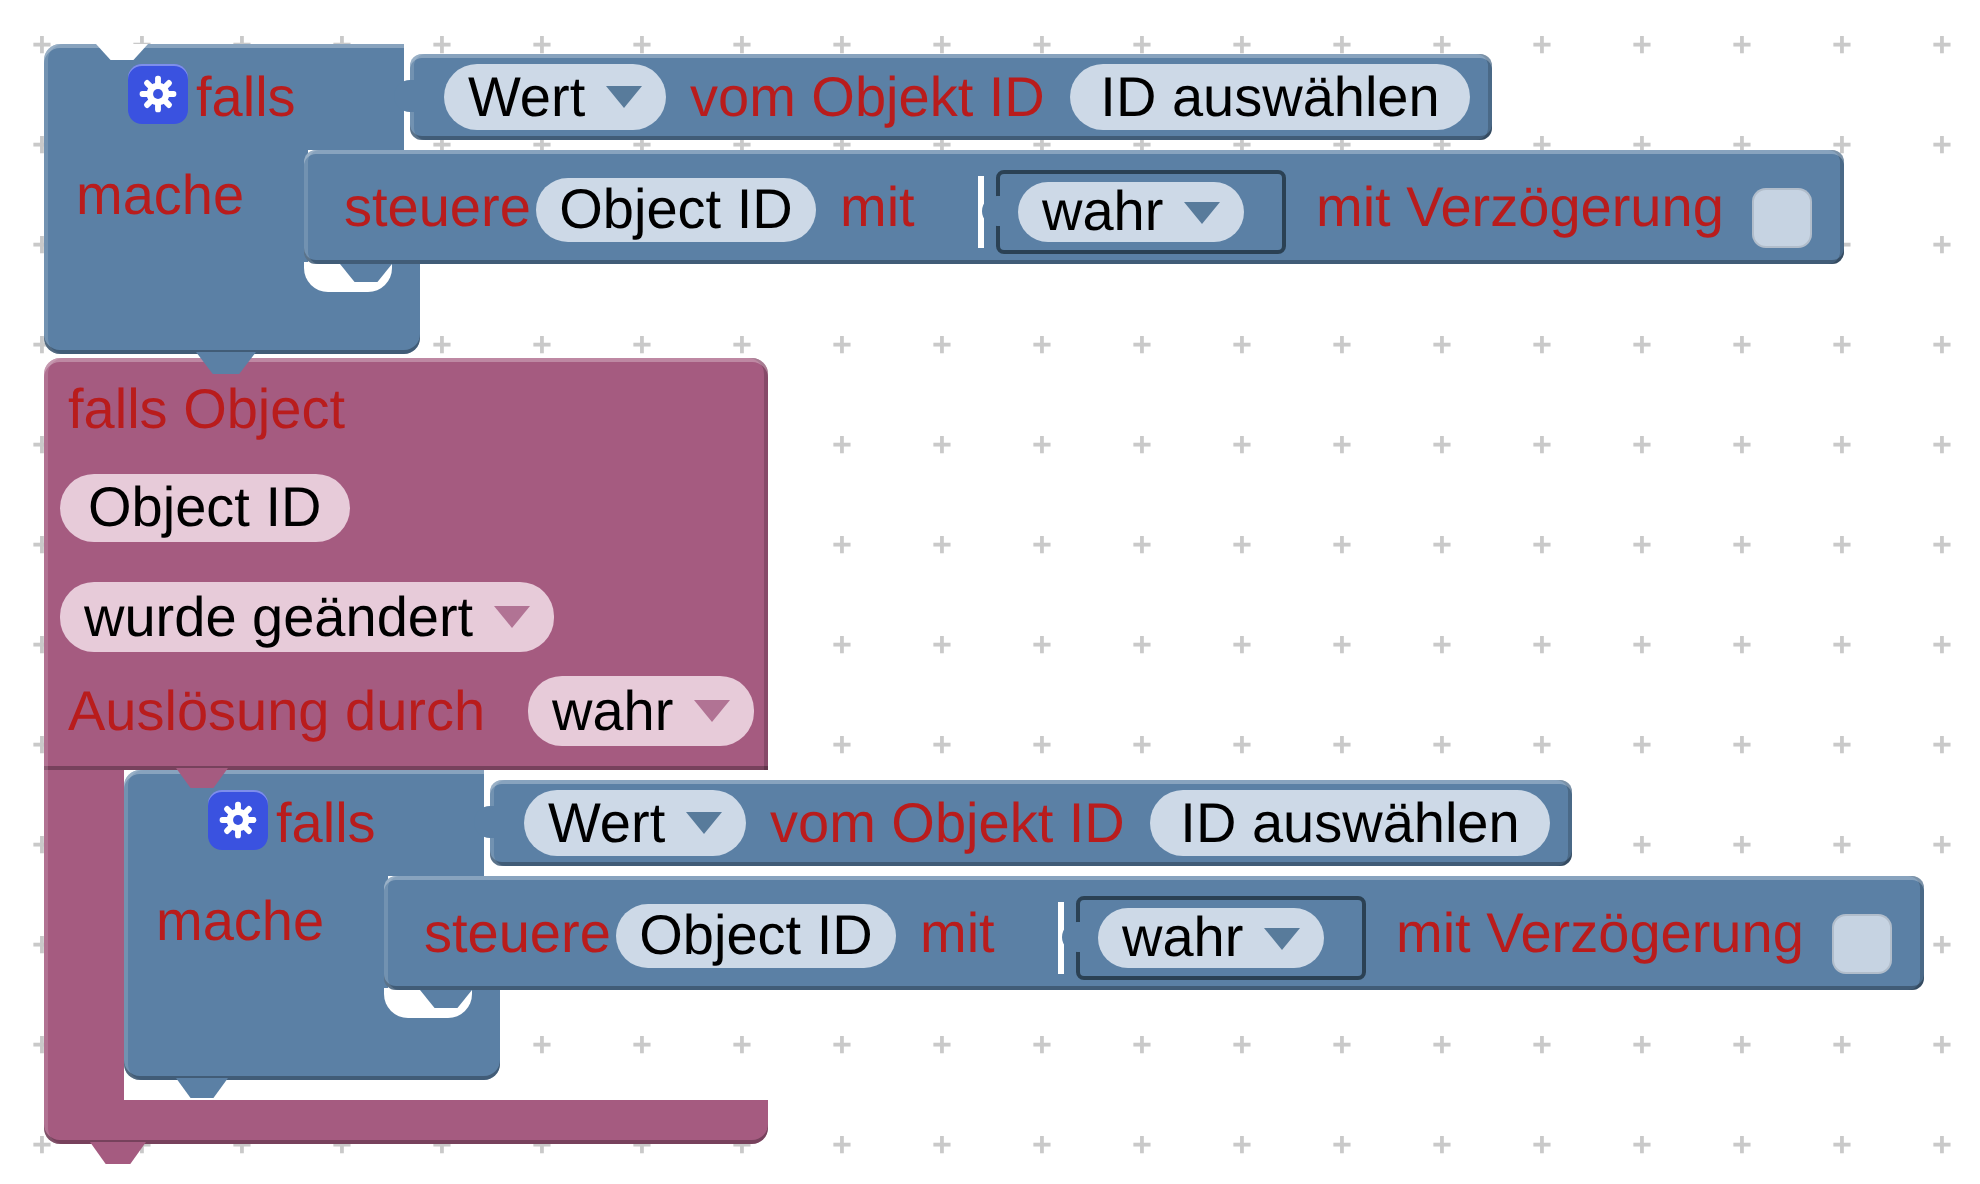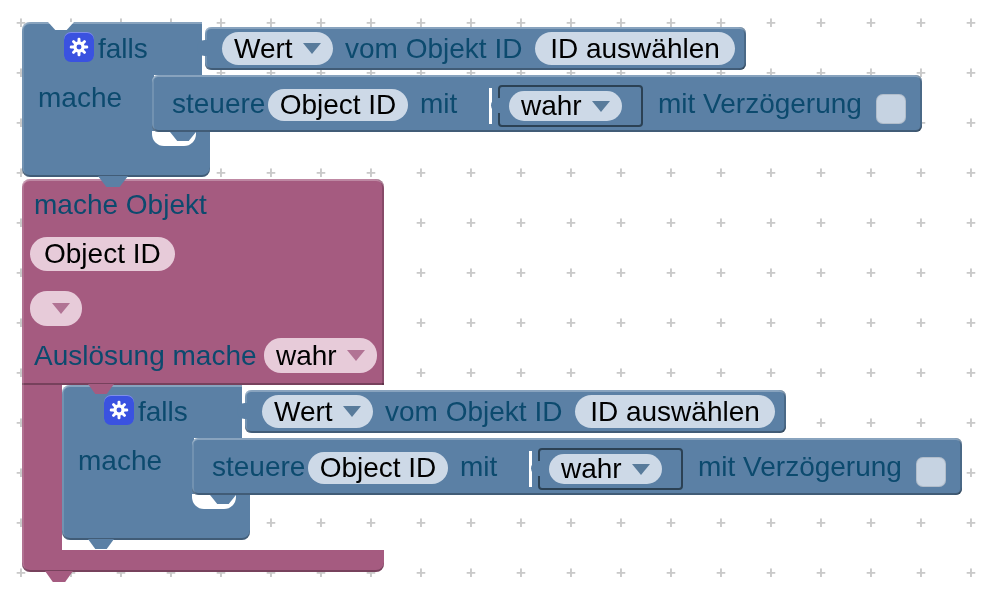--- a/index.html
+++ b/index.html
@@ -8,21 +8,21 @@
   .abs{position:absolute;}
   .gp{position:absolute;width:14px;height:16px;line-height:16px;text-align:center;
       color:#c9c9c9;font-size:17px;font-weight:700;pointer-events:none;}
   .blue{background:#5b80a5;}
   .purple{background:#a55b80;}
   .bevel{box-shadow:inset 0 2px 0 rgba(255,255,255,.28),inset 2px 0 0 rgba(255,255,255,.14),
          inset 0 -2px 0 rgba(0,0,0,.28),inset -2px 0 0 rgba(0,0,0,.18);}
   .hl-top{box-shadow:inset 0 2px 0 rgba(255,255,255,.28),inset 2px 0 0 rgba(255,255,255,.14);}
   .sh-bot{box-shadow:inset 0 -2px 0 rgba(0,0,0,.28),inset 2px 0 0 rgba(255,255,255,.14);}
   .hl-left{box-shadow:inset 2px 0 0 rgba(255,255,255,.14);}
-  .lbl{color:#0c4a6e;font-size:28px;white-space:nowrap;display:flex;align-items:center;}
+  .lbl{color:#b91c1c;font-size:28px;white-space:nowrap;display:flex;align-items:center;}
   .fld{background:#cdd9e7;color:#000;font-size:28px;white-space:nowrap;border-radius:17px;
        display:flex;align-items:center;justify-content:center;}
   .dd{background:#cdd9e7;color:#000;font-size:28px;white-space:nowrap;border-radius:17px;
       display:inline-flex;align-items:center;padding:0 12px;}
   .arr{width:0;height:0;border-left:9px solid transparent;border-right:9px solid transparent;
        border-top:11px solid #587b9b;margin-left:10px;}
   .fldp{background:#e7cbd9;}
   .arrp{border-top-color:#b17394;}
   .notch{clip-path:polygon(0 0,100% 0,72% 100%,28% 100%);}
   .plug{background:#5b80a5;border-radius:8px 0 0 8px;}
@@ -340,30 +340,31 @@
 <div class="abs lbl" style="left:658px;top:75px;height:57px;">
     <span>mit Verzögerung</span>
   </div>
 <div class="abs chk" style="left:876px;top:94px;width:30px;height:30px;"></div>
 
 <div class="abs purple bevel" style="left:22px;top:179px;width:362px;height:206px;border-radius:8px 8px 0 0;"></div>
 
 <div class="abs blue notch" style="left:98px;top:176px;width:30px;height:11px;"></div>
 
 <div class="abs lbl" style="left:34px;top:185px;height:40px;">
-    <span>mache Objekt</span>
+    <span>falls Object</span>
   </div>
 <div class="abs dd fldp" style="left:30px;top:237px;height:34px;padding:0 14px;">
   <span>Object ID</span>
 </div>
 <div class="abs dd fldp" style="left:30px;top:291px;height:35px;">
+  <span>wurde geändert</span>
   <span class="arr arrp"></span>
 </div>
 <div class="abs lbl" style="left:34px;top:338px;height:35px;">
-    <span>Auslösung mache</span>
+    <span>Auslösung durch</span>
   </div>
 <div class="abs dd fldp" style="left:264px;top:338px;height:35px;">
   <span>wahr</span>
   <span class="arr arrp"></span>
 </div>
 
 <div class="abs purple hl-left" style="left:22px;top:385px;width:40px;height:165px;"></div>
 <div class="abs purple sh-bot" style="left:22px;top:550px;width:362px;height:22px;border-radius:0 0 8px 8px;"></div>
 <div class="abs white" style="left:62px;top:541px;width:16px;height:9px;border-radius:0 0 0 10px;"></div>
 <div class="abs purple notch" style="left:45px;top:571px;width:28px;height:11px;"></div>

